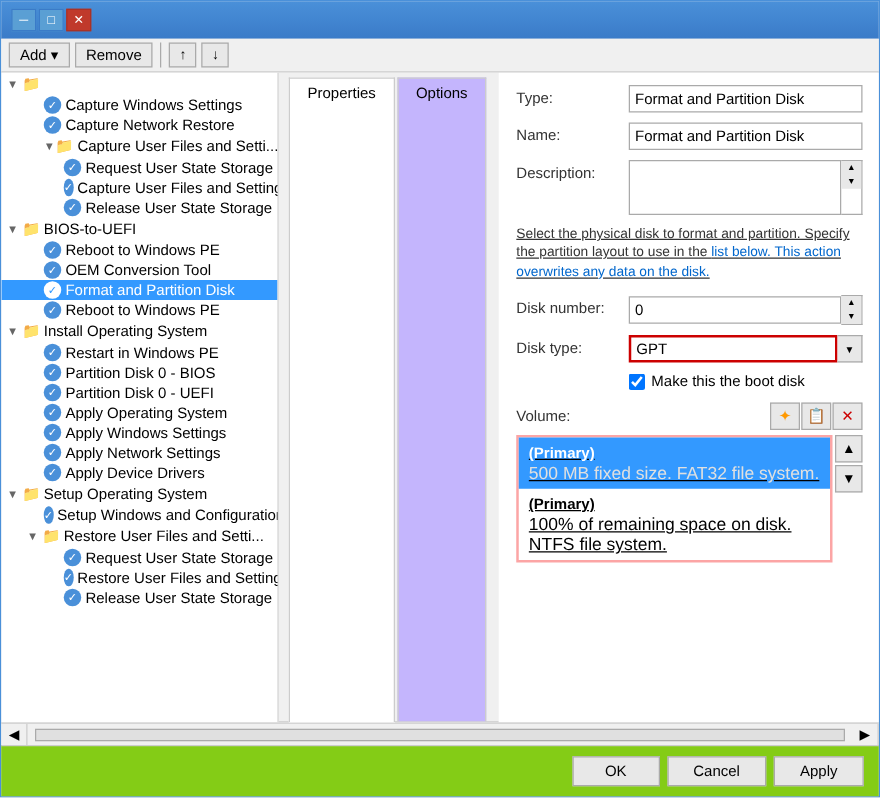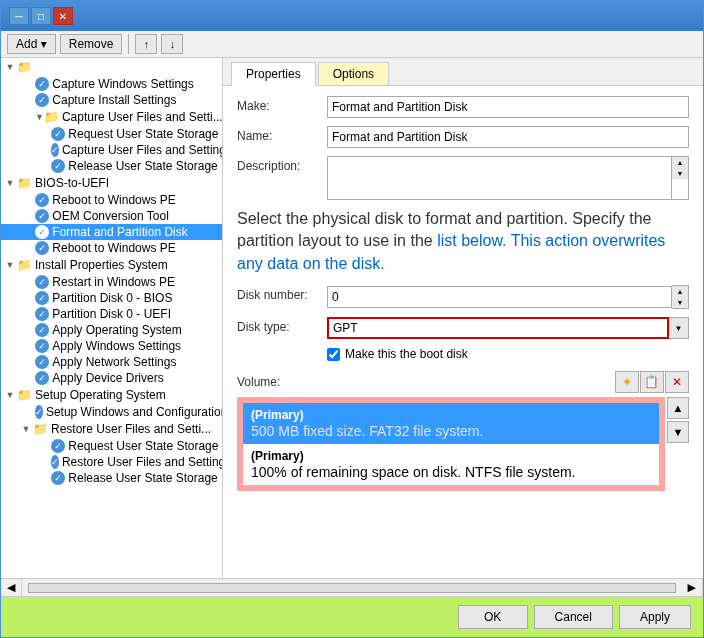--- a/index.html
+++ b/index.html
@@ -92,37 +92,37 @@
       min-width: 222px;
       background: white;
       border-right: 1px solid #ccc;
       overflow-y: auto;
       overflow-x: hidden;
     }
 
     .right-panel {
       flex: 1;
       display: flex;
-      flex-direction: column;
+      flex-direction: row;
       padding: 0;
     }
 
     .tabs {
       display: flex;
       border-bottom: 1px solid #ccc;
       background: #f0f0f0;
       padding: 4px 8px 0;
     }
 
     .tab {
       padding: 4px 14px;
       border: 1px solid #ccc;
       border-bottom: none;
       cursor: pointer;
-      background: #fef9c3;
+      background: #c4b5fd;
       margin-right: 2px;
       font-size: 12px;
     }
 
     .tab.active {
       background: white;
       border-bottom: 1px solid white;
       margin-bottom: -1px;
       z-index: 1;
     }
@@ -193,24 +193,25 @@
       height: 11px;
       background: #e8e8e8;
       display: flex;
       align-items: center;
       justify-content: center;
       font-size: 7px;
       cursor: pointer;
     }
 
     .info-text {
-      font-size: 16px;
+      font-size: 11px;
       color: #333;
       margin: 6px 0 10px;
       line-height: 1.4;
+      text-decoration: underline;
     }
 
     .info-text span {
       color: #0066cc;
     }
 
     .input-with-spin {
       display: flex;
       align-items: center;
       flex: 1;
@@ -312,22 +313,23 @@
       align-items: center;
       justify-content: center;
       cursor: pointer;
       font-size: 12px;
     }
 
     .volume-btn.star { color: #ff9900; }
     .volume-btn.red { color: #cc0000; }
 
     .volume-list {
-      border: 6px solid #fca5a5;
+      border: 2px solid #fca5a5;
       background: white;
+      text-decoration: underline;
     }
 
     .volume-item {
       padding: 5px 8px;
       cursor: pointer;
     }
 
     .volume-item.selected {
       background: #3399ff;
       color: white;
@@ -374,21 +376,21 @@
     .volume-list-wrapper {
       flex: 1;
     }
 
     .bottom-bar {
       border-top: 1px solid #ccc;
       padding: 8px 12px;
       display: flex;
       justify-content: flex-end;
       gap: 6px;
-      background: #bef264;
+      background: #84cc16;
     }
 
     .bottom-btn {
       padding: 4px 20px;
       font-size: 12px;
       background: #e8e8e8;
       border: 1px solid #aaa;
       cursor: pointer;
       min-width: 70px;
     }
@@ -503,21 +505,21 @@
       <div class="tree-item">
         <div class="expand-icon">▼</div>
         <div class="tree-icon folder-icon">📁</div>
       </div>
       <div class="tree-item indent2">
         <div class="check-icon">✓</div>&nbsp;
         <span>Capture Windows Settings</span>
       </div>
       <div class="tree-item indent2">
         <div class="check-icon">✓</div>&nbsp;
-        <span>Capture Install Settings</span>
+        <span>Capture Network Restore</span>
       </div>
       <div class="tree-item indent2">
         <div class="expand-icon">▼</div>
         <div class="tree-icon folder-icon">📁</div>
         <span>Capture User Files and Setti...</span>
       </div>
       <div class="tree-item indent3">
         <div class="check-icon">✓</div>&nbsp;
         <span>Request User State Storage</span>
       </div>
@@ -548,21 +550,21 @@
         <span>Format and Partition Disk</span>
       </div>
       <div class="tree-item indent2">
         <div class="check-icon">✓</div>&nbsp;
         <span>Reboot to Windows PE</span>
       </div>
 
       <div class="tree-item">
         <div class="expand-icon">▼</div>
         <div class="tree-icon folder-icon">📁</div>
-        <span>Install Properties System</span>
+        <span>Install Operating System</span>
       </div>
       <div class="tree-item indent2">
         <div class="check-icon">✓</div>&nbsp;
         <span>Restart in Windows PE</span>
       </div>
       <div class="tree-item indent2">
         <div class="check-icon">✓</div>&nbsp;
         <span>Partition Disk 0 - BIOS</span>
       </div>
       <div class="tree-item indent2">
@@ -619,21 +621,21 @@
     <div class="right-panel">
 
       <div class="tabs">
         <div class="tab active">Properties</div>
         <div class="tab">Options</div>
       </div>
 
       <div class="properties-content">
 
         <div class="form-row">
-          <div class="form-label">Make:</div>
+          <div class="form-label">Type:</div>
           <div class="form-field">
             <input class="text-input" type="text" value="Format and Partition Disk" style="">
           </div>
         </div>
 
         <div class="form-row">
           <div class="form-label">Name:</div>
           <div class="form-field">
             <input class="text-input" type="text" value="Format and Partition Disk" style="">
           </div>

